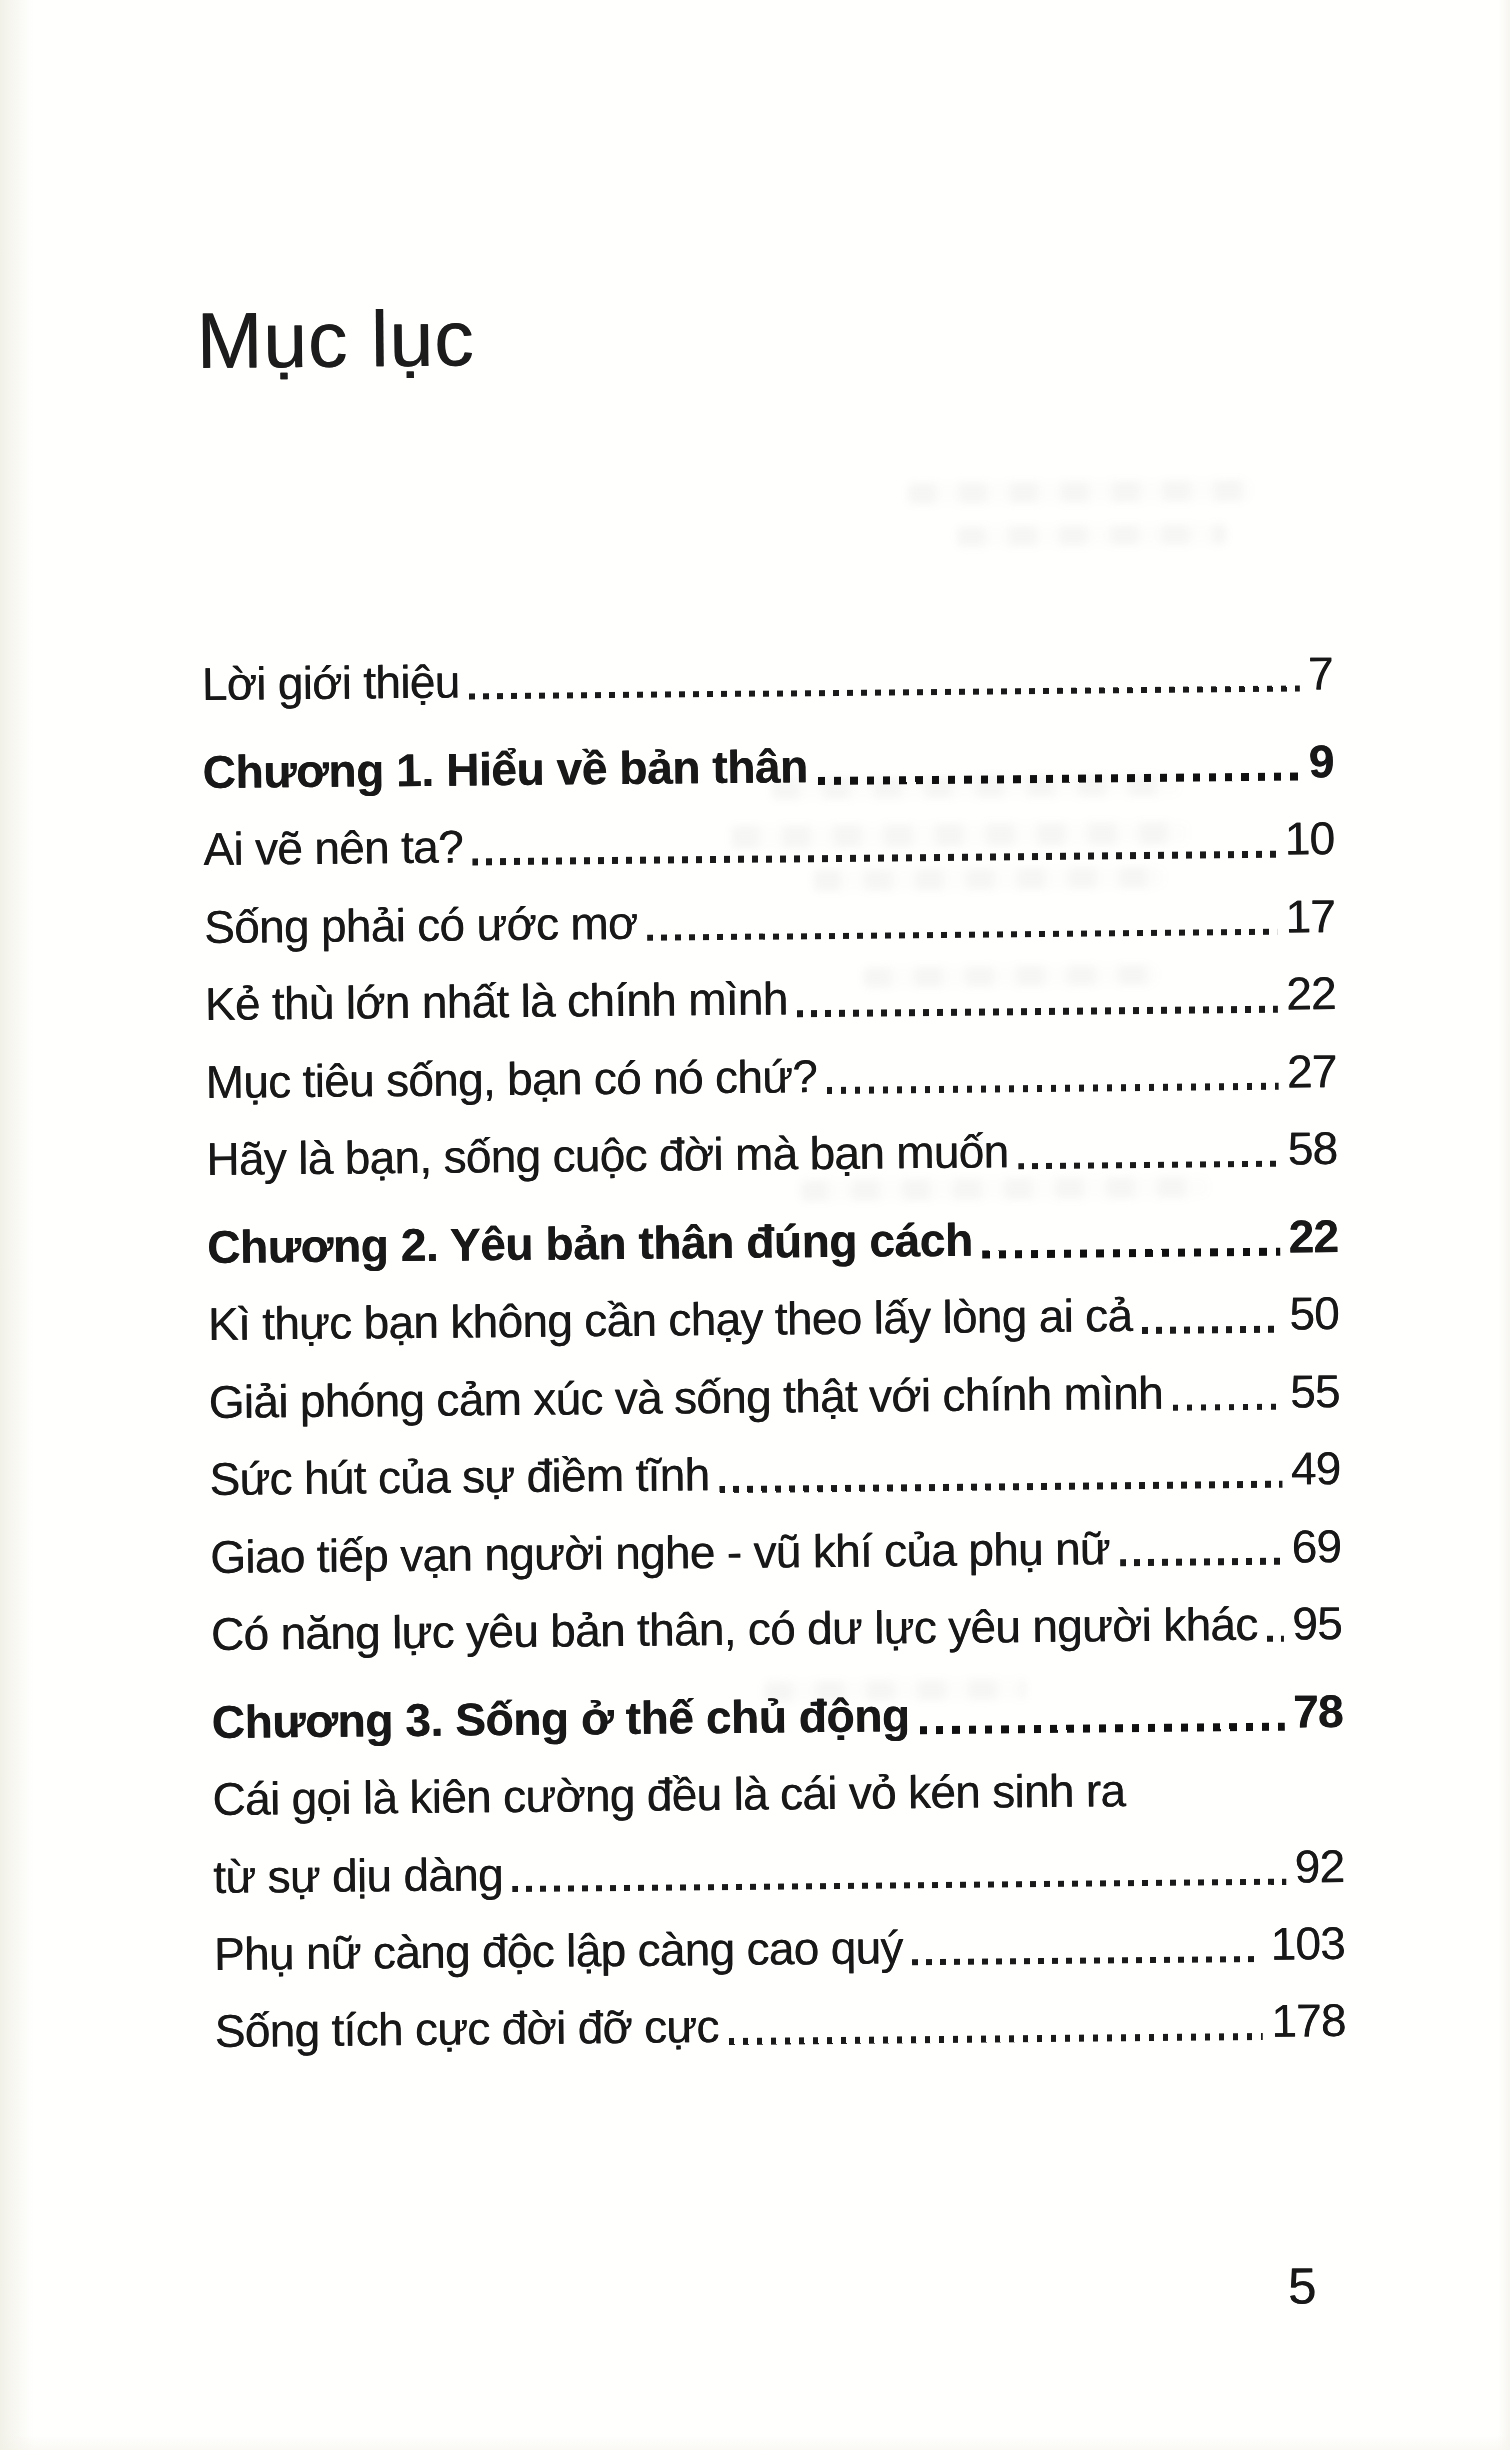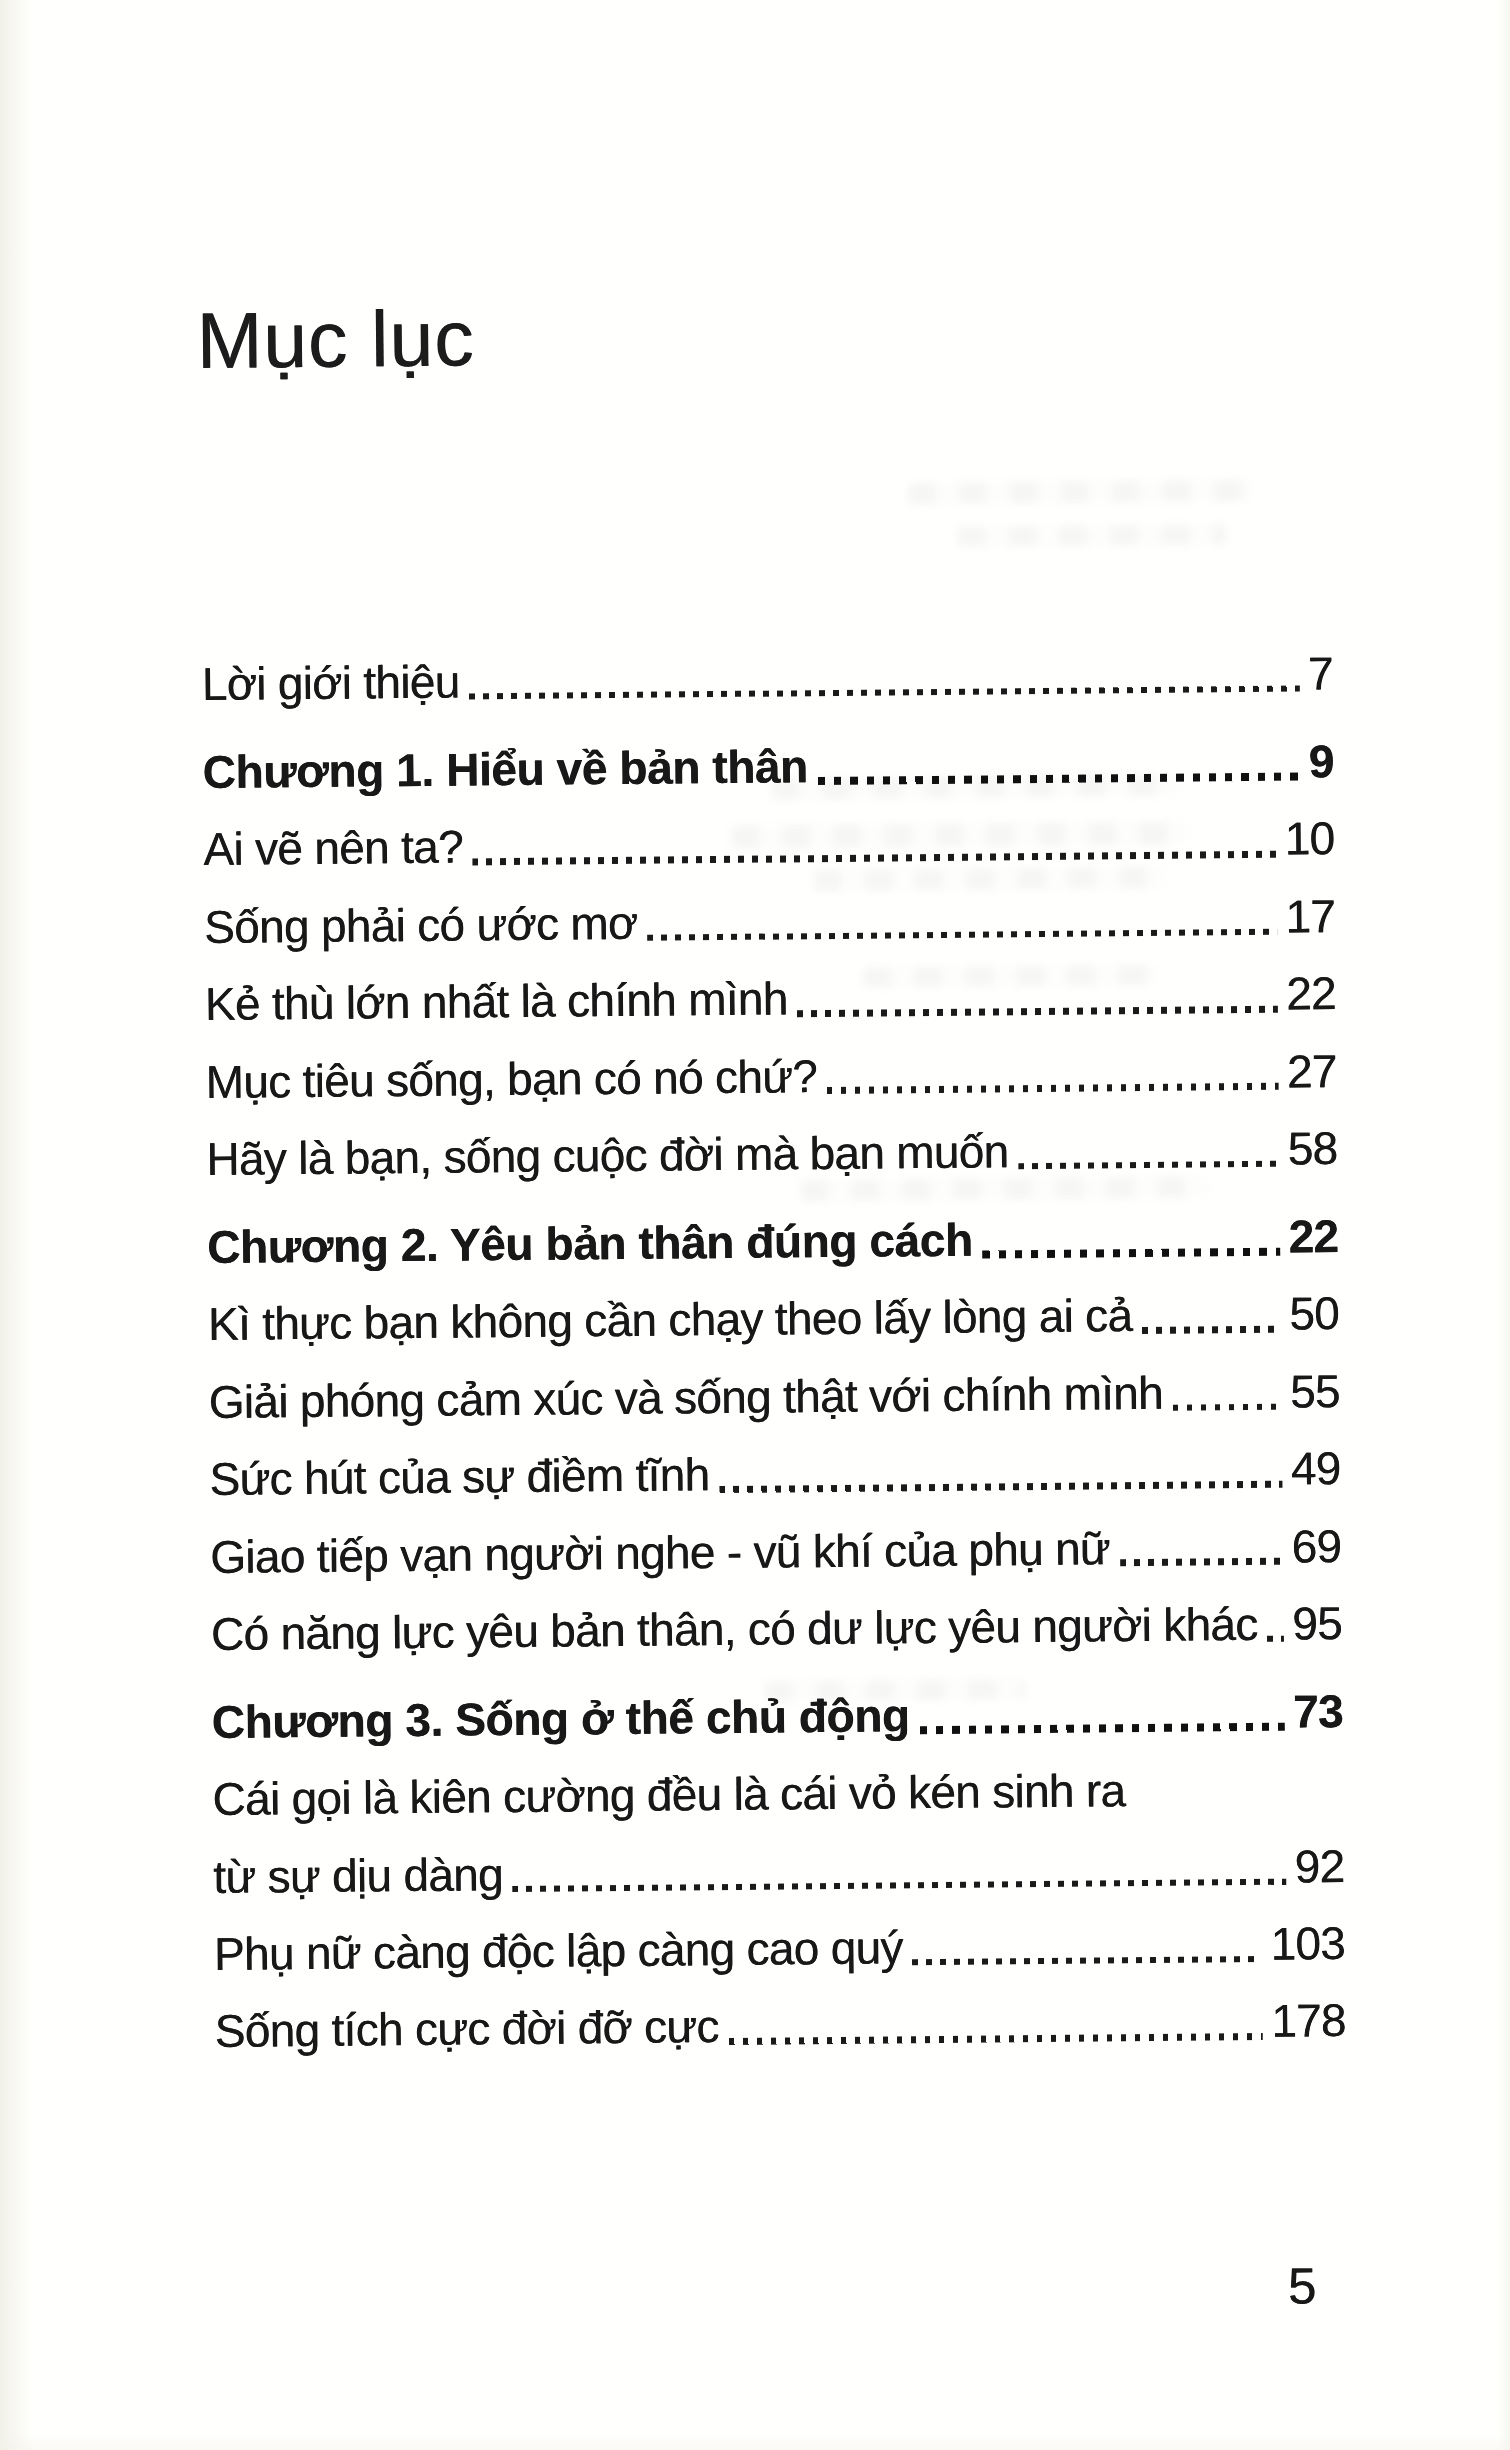--- a/index.html
+++ b/index.html
@@ -202,21 +202,21 @@
 
   <div class="toc-row">
     <span class="label">Có năng lực yêu bản thân, có dư lực yêu người khác</span>
     <span class="leader"></span>
     <span class="pagenum">95</span>
   </div>
 
   <div class="toc-row chapter">
     <span class="label">Chương 3. Sống ở thế chủ động</span>
     <span class="leader"></span>
-    <span class="pagenum">73</span>
+    <span class="pagenum">78</span>
   </div>
 
   <div class="toc-row no-leader">
     <span class="label">Cái gọi là kiên cường đều là cái vỏ kén sinh ra</span>
 
   </div>
 
   <div class="toc-row">
     <span class="label">từ sự dịu dàng</span>
     <span class="leader"></span>

